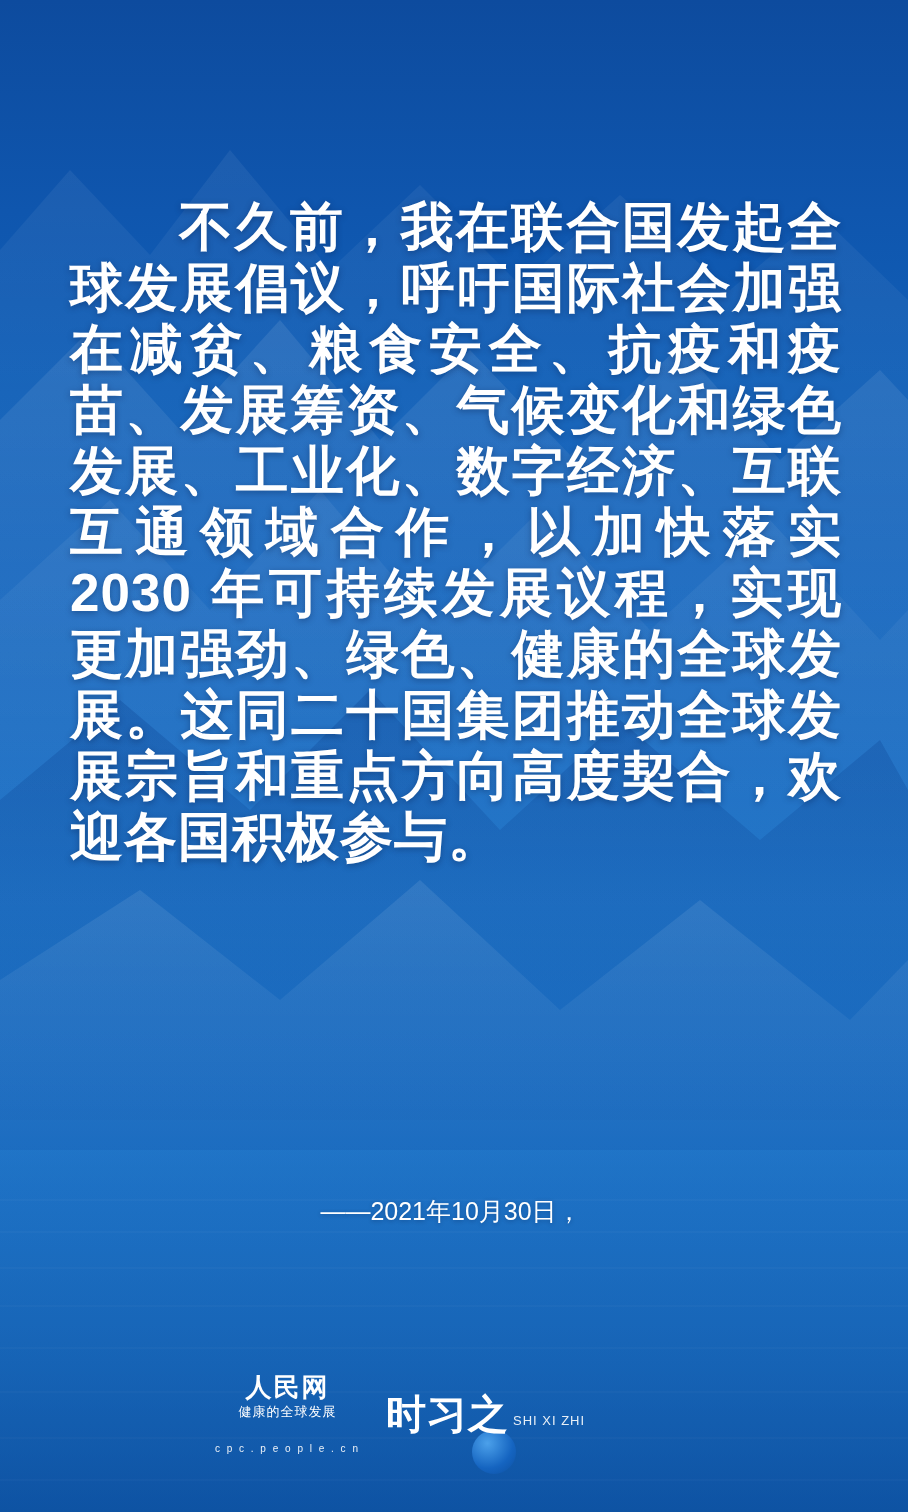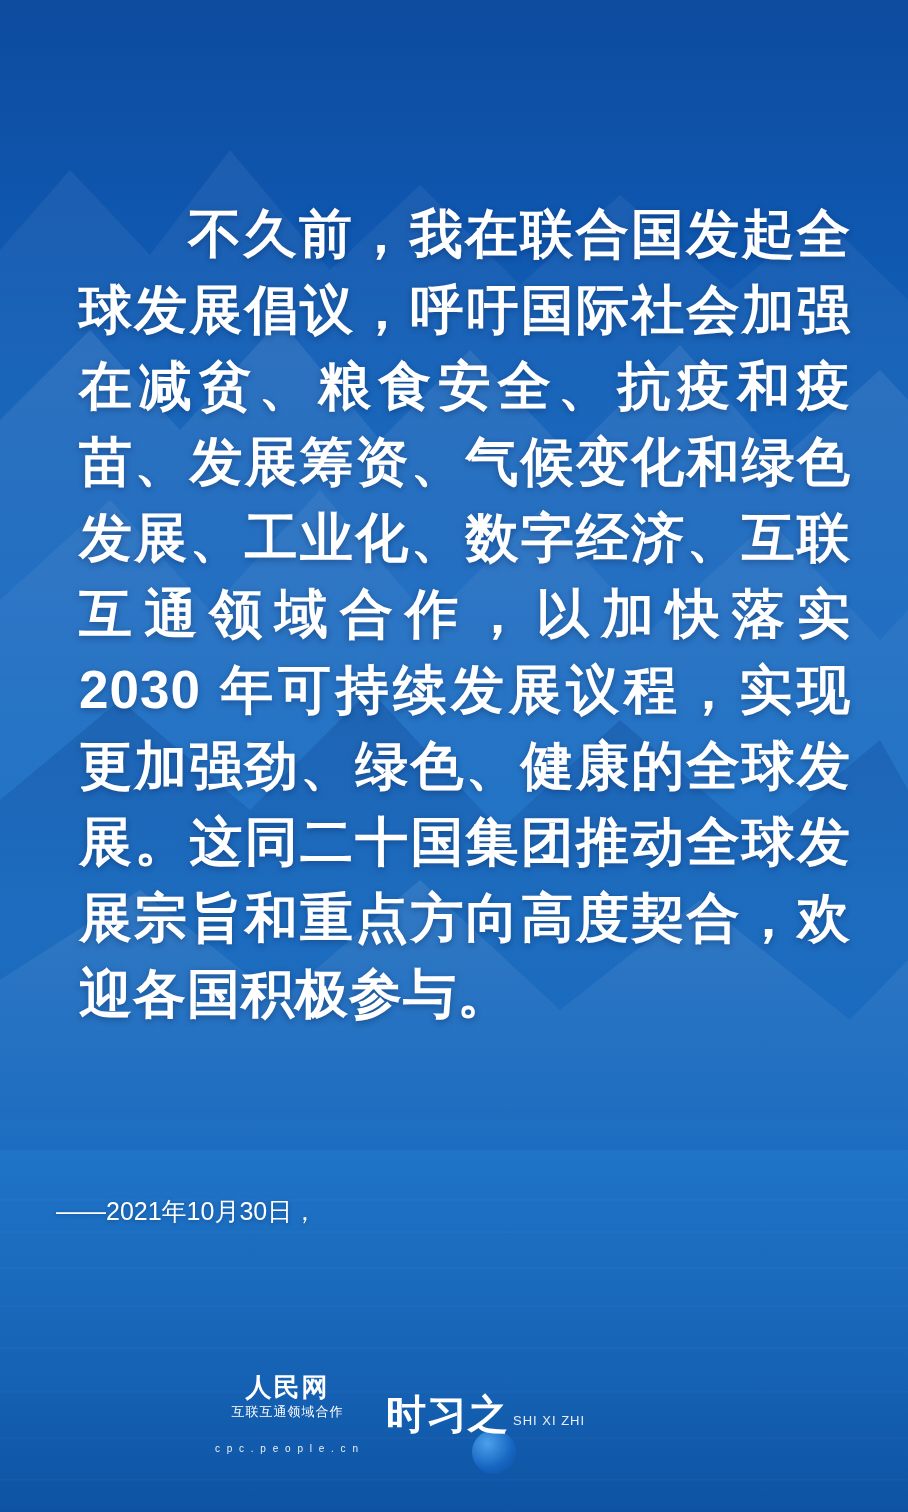--- a/index.html
+++ b/index.html
@@ -41,39 +41,38 @@
   }
 
   
   .quote {
     position: absolute;
     left: 70px;
     top: 196px;
     width: 772px;
     color: #ffffff;
     font-size: 53px;
-    line-height: 76px;
+    line-height: 61px;
     letter-spacing: 1px;
     font-weight: 700;
     text-align: justify;
     text-shadow: 0 2px 6px rgba(0,20,60,0.35);
-    margin-left: 9px;
   }
   .quote .indent { display: inline-block; width: 108px; }
 
   
   .attribution {
     position: absolute;
     right: 62px;
     top: 1190px;
     width: 790px;
     color: #ffffff;
     font-size: 25px;
     line-height: 42px;
-    text-align: left;
+    text-align: center;
     font-weight: 400;
     text-shadow: 0 1px 4px rgba(0,20,60,0.3);
   }
 
   
   .footer {
     position: absolute;
     left: 0;
     bottom: 58px;
     width: 800px;
@@ -186,21 +185,21 @@
 
   <div class="attribution">
     <div>——2021年10月30日，</div>
   </div>
 
   <div class="badge-circle"></div>
 
   <div class="footer">
     <div class="logo-people">
       <div class="glyphs">人民网</div>
-      <div class="cn">互联互通领域合作</div>
+      <div class="cn">健康的全球发展</div>
       <div class="url">c p c . p e o p l e . c n</div>
     </div>
     <div class="logo-shixizhi">
       <div class="mark">时习之</div>
       <div class="pinyin">SHI XI ZHI</div>
     </div>
   </div>
 
 </div>
 

